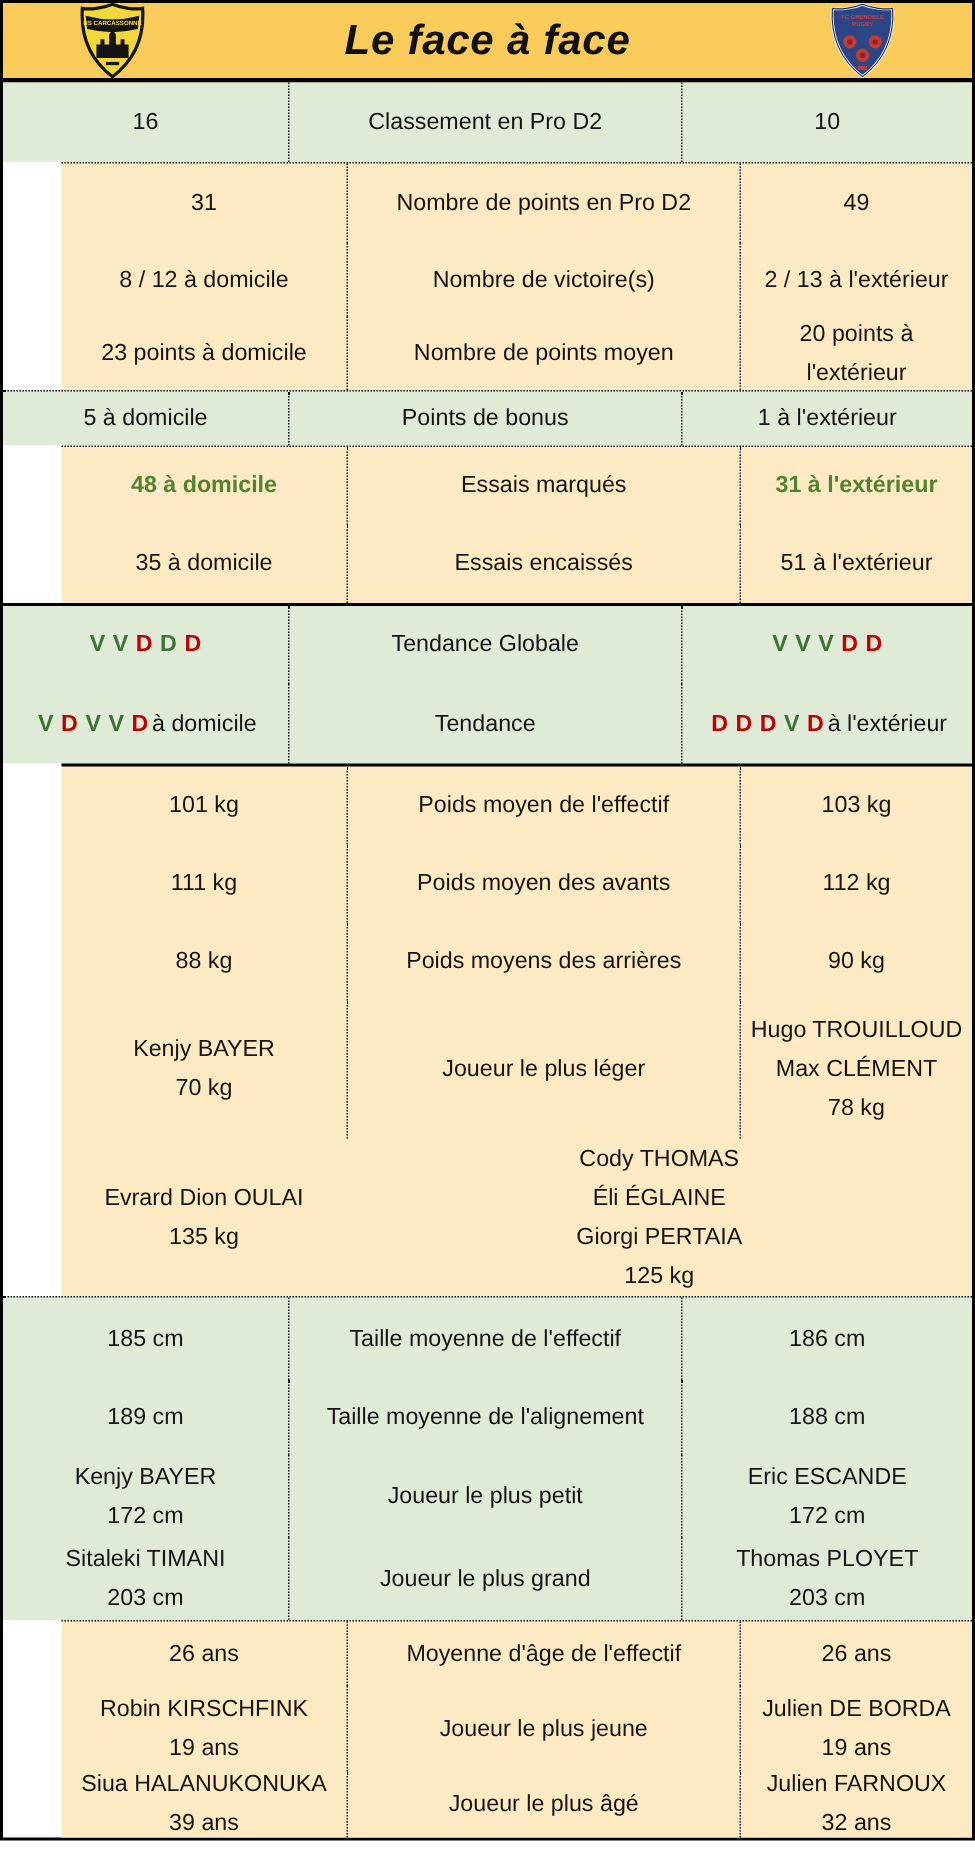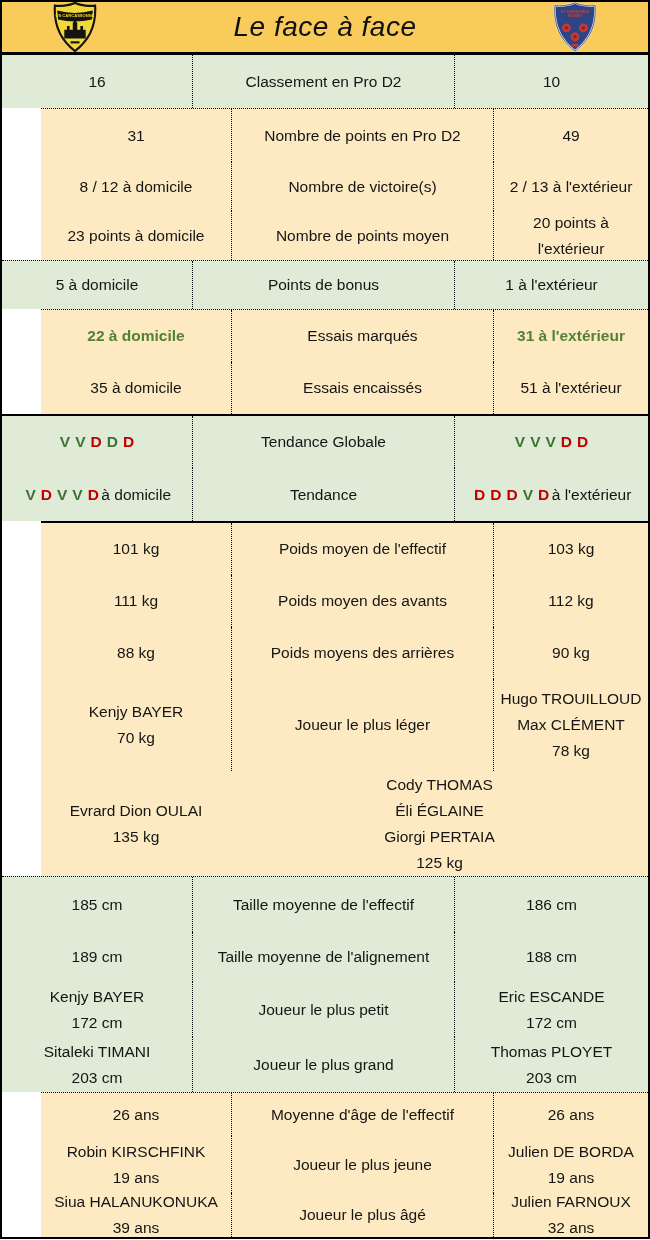--- a/index.html
+++ b/index.html
@@ -18,21 +18,21 @@
     height:53px;
     background:var(--header-bg,#F9CB5B);
     border-bottom:3px solid #000;
     display:flex;
     align-items:center;
     justify-content:space-between;
     padding:0 48px;
   }
   .title {
     font-size:28px;
-    font-weight:normal;
+    font-weight:bold;
     font-style:italic;
     color:#101010;
     letter-spacing:.5px;
     text-align:center;
     flex:1;
   }
   .logo { width:50px; height:50px; flex:0 0 auto; }
 
   
   .row { display:flex; align-items:stretch; }
@@ -133,37 +133,37 @@
         <div class="cell mid">
             <div class="ln">Nombre de points moyen</div>
           </div>
         <div class="cell side-r">
             <div class="ln">20 points à l'extérieur</div>
           </div>
       </div>
     </section>
 
     <section class="group green dotted-top">
-      <div class="row" style="height:48px">
+      <div class="row" style="height:36px">
         <div class="cell side-l">
             <div class="ln">5 à domicile</div>
           </div>
         <div class="cell mid">
             <div class="ln">Points de bonus</div>
           </div>
         <div class="cell side-r">
             <div class="ln">1 à l'extérieur</div>
           </div>
       </div>
     </section>
 
     <section class="group cream dotted-top">
       <div class="row" style="height:52px">
         <div class="cell side-l hl">
-            <div class="ln">22 à domicile</div>
+            <div class="ln">48 à domicile</div>
           </div>
         <div class="cell mid">
             <div class="ln">Essais marqués</div>
           </div>
         <div class="cell side-r hl">
             <div class="ln">31 à l'extérieur</div>
           </div>
       </div>
       <div class="row" style="height:52px">
         <div class="cell side-l">

